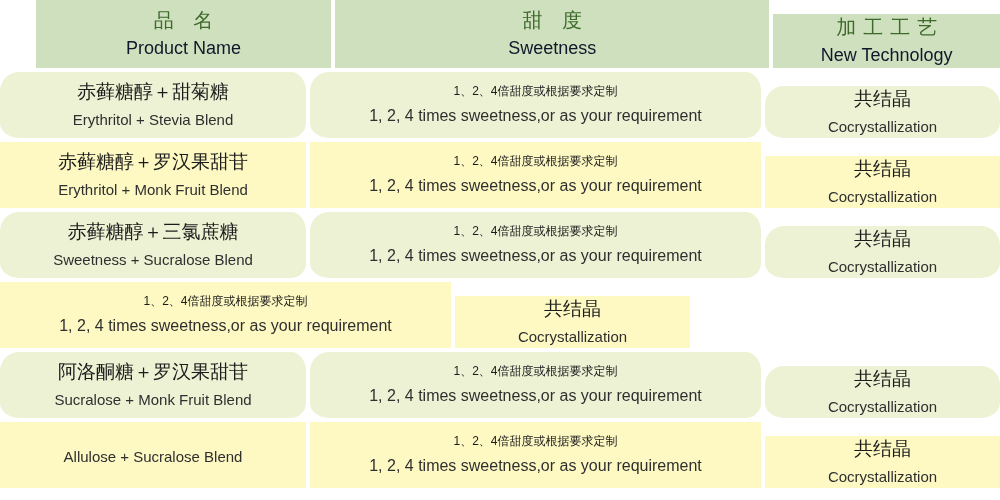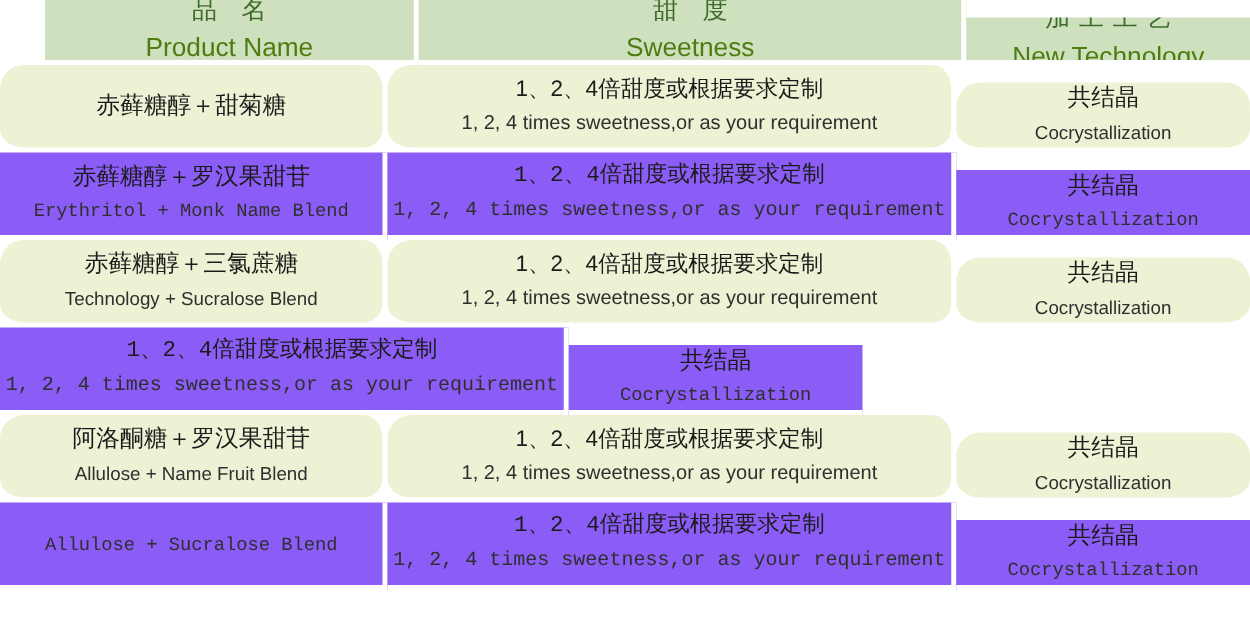--- a/index.html
+++ b/index.html
@@ -20,21 +20,21 @@
     flex-direction: column;
     box-sizing: border-box;
   }
   .row {
     display: flex;
     flex-direction: row;
     width: 100%;
     box-sizing: border-box;
   }
   .header-row {
-    height: 52px;
+    height: 72px;
     padding-left: 36px;
   }
   .body-row {
     height: 70px;
   }
   .cell {
     box-sizing: border-box;
     display: flex;
     flex-direction: column;
     align-items: center;
@@ -57,44 +57,44 @@
   }
   .header-cn {
     font-size: 20px;
     color: #3d6b2a;
     letter-spacing: 7px;
     text-indent: 7px;
     line-height: 1.35;
     font-weight: normal;
   }
   .header-en {
-    font-size: 21px;
-    color: #4d7c0f;
+    font-size: 18px;
+    color: #0f172a;
     line-height: 1.4;
     margin-top: 2px;
   }
 
   
   .shade-a .cell { background: #edf2d4; border-radius: 19px; }
-  .shade-b .cell { background: #8b5cf6; font-family: Liberation Mono, monospace; }
+  .shade-b .cell { background: #fef9c3; }
 
   .cn {
     font-size: 19px;
     color: #1b1b1b;
     line-height: 1.3;
     white-space: nowrap;
   }
   .en {
     font-size: 15px;
     color: #2f2f2f;
     line-height: 1.35;
     margin-top: 5px;
     white-space: nowrap;
   }
-  .col-sweet .cn { font-size: 18px; }
+  .col-sweet .cn { font-size: 12px; }
   .col-sweet .en { font-size: 16px; }
 </style>
 </head>
 <body>
 
 <div class="table">
 
   <div class="row header-row">
     <div class="cell col-name">
       <div class="header-cn">品  名</div>
@@ -106,50 +106,51 @@
     </div>
     <div class="cell col-tech last">
       <div class="header-cn">加工工艺</div>
       <div class="header-en">New Technology</div>
     </div>
   </div>
 
   <div class="row body-row shade-a">
     <div class="cell col-name">
       <div class="cn">赤藓糖醇＋甜菊糖</div>
+      <div class="en">Erythritol + Stevia Blend</div>
     </div>
     <div class="cell col-sweet">
       <div class="cn">1、2、4倍甜度或根据要求定制</div>
       <div class="en">1, 2, 4 times sweetness,or as your requirement</div>
     </div>
     <div class="cell col-tech last">
       <div class="cn">共结晶</div>
       <div class="en">Cocrystallization</div>
     </div>
   </div>
 
   <div class="row body-row shade-b">
     <div class="cell col-name">
       <div class="cn">赤藓糖醇＋罗汉果甜苷</div>
-      <div class="en">Erythritol + Monk Name Blend</div>
+      <div class="en">Erythritol + Monk Fruit Blend</div>
     </div>
     <div class="cell col-sweet">
       <div class="cn">1、2、4倍甜度或根据要求定制</div>
       <div class="en">1, 2, 4 times sweetness,or as your requirement</div>
     </div>
     <div class="cell col-tech last">
       <div class="cn">共结晶</div>
       <div class="en">Cocrystallization</div>
     </div>
   </div>
 
   <div class="row body-row shade-a">
     <div class="cell col-name">
       <div class="cn">赤藓糖醇＋三氯蔗糖</div>
-      <div class="en">Technology + Sucralose Blend</div>
+      <div class="en">Sweetness + Sucralose Blend</div>
     </div>
     <div class="cell col-sweet">
       <div class="cn">1、2、4倍甜度或根据要求定制</div>
       <div class="en">1, 2, 4 times sweetness,or as your requirement</div>
     </div>
     <div class="cell col-tech last">
       <div class="cn">共结晶</div>
       <div class="en">Cocrystallization</div>
     </div>
   </div>
@@ -161,21 +162,21 @@
     </div>
     <div class="cell col-tech last">
       <div class="cn">共结晶</div>
       <div class="en">Cocrystallization</div>
     </div>
   </div>
 
   <div class="row body-row shade-a">
     <div class="cell col-name">
       <div class="cn">阿洛酮糖＋罗汉果甜苷</div>
-      <div class="en">Allulose + Name Fruit Blend</div>
+      <div class="en">Sucralose + Monk Fruit Blend</div>
     </div>
     <div class="cell col-sweet">
       <div class="cn">1、2、4倍甜度或根据要求定制</div>
       <div class="en">1, 2, 4 times sweetness,or as your requirement</div>
     </div>
     <div class="cell col-tech last">
       <div class="cn">共结晶</div>
       <div class="en">Cocrystallization</div>
     </div>
   </div>

